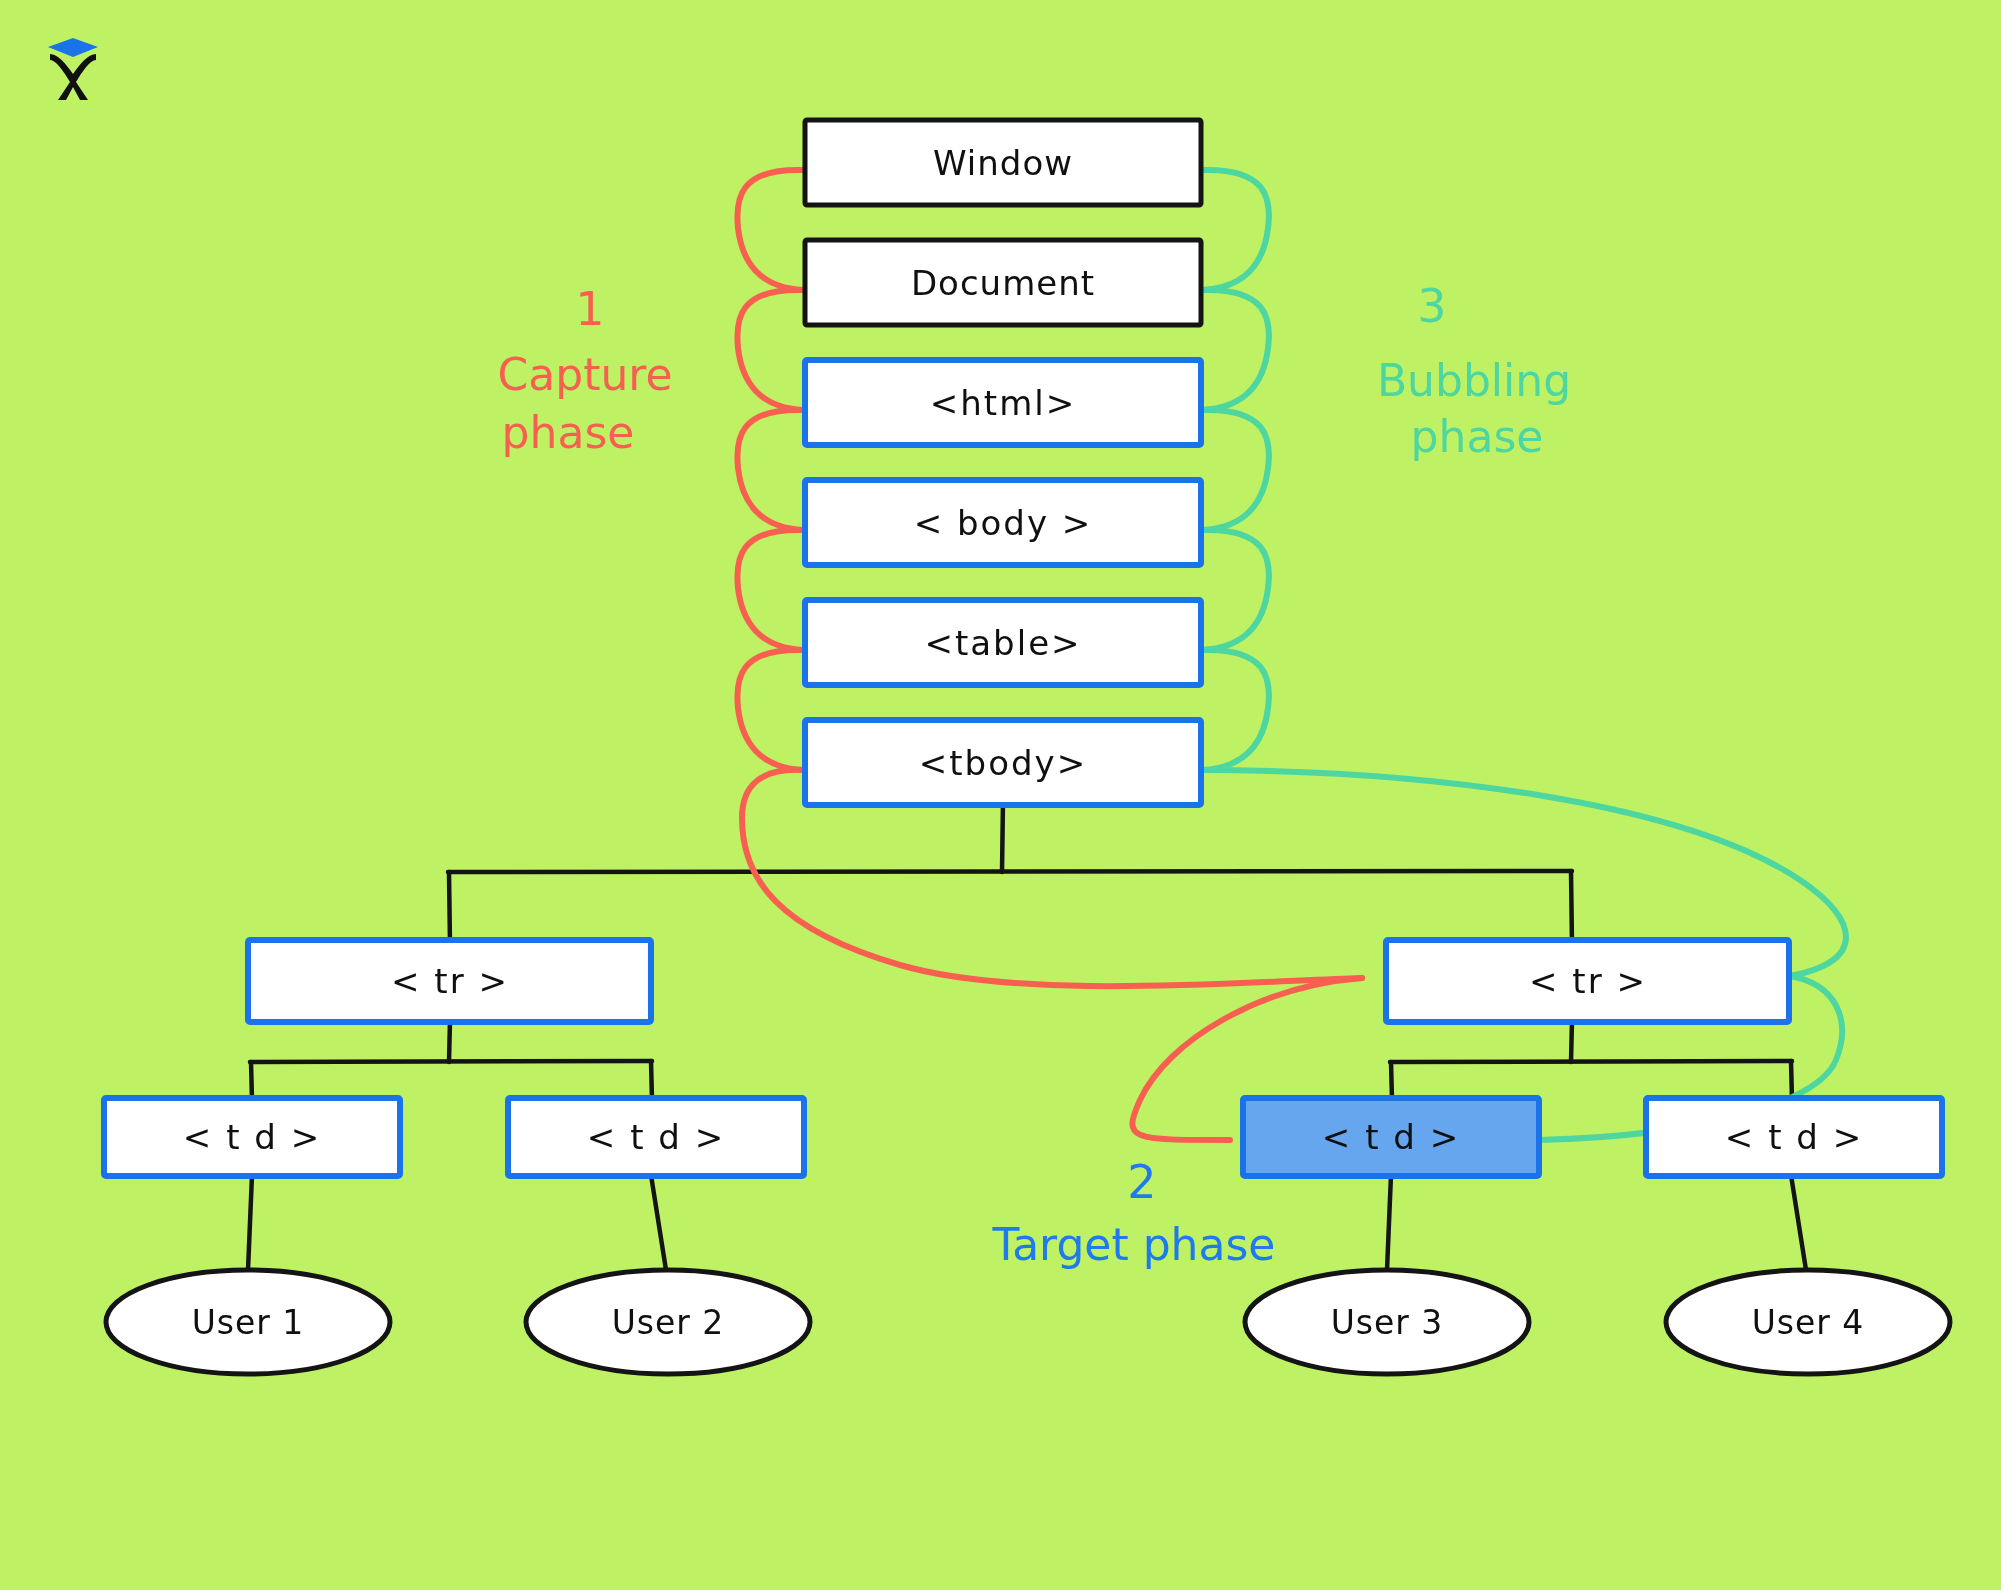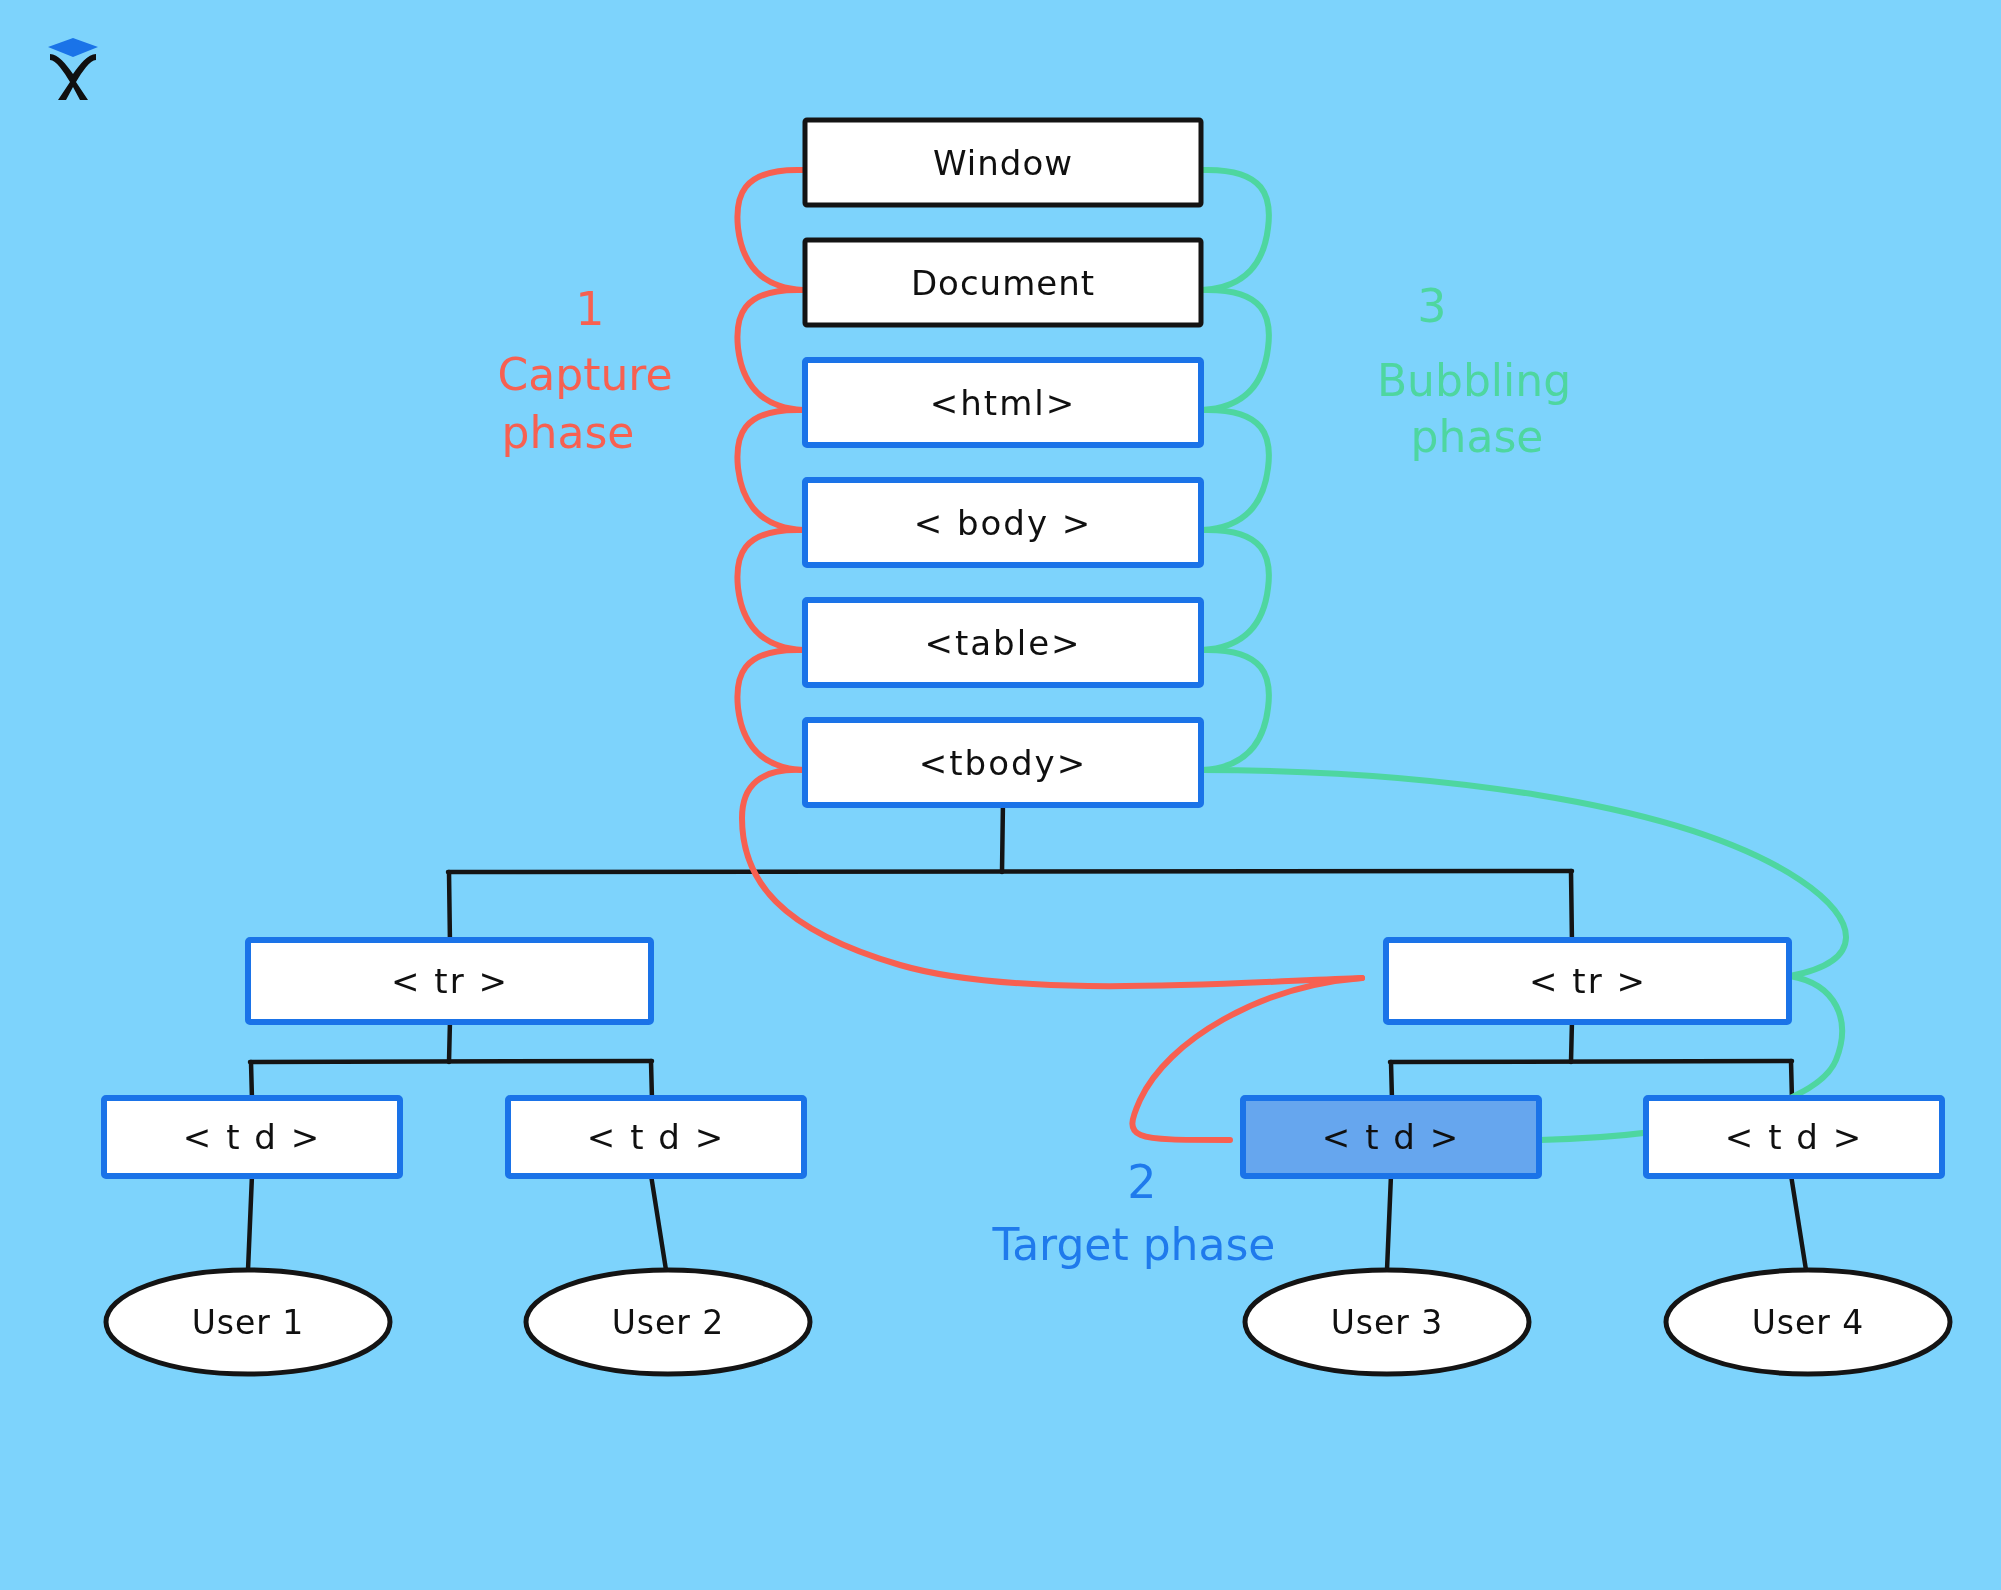--- a/index.html
+++ b/index.html
@@ -7,21 +7,21 @@
     padding: 0;
     background: #ffffff;
   }
   body {
     font-family: "DejaVu Sans", sans-serif;
   }
   #stage {
     position: relative;
     width: 2001px;
     height: 1590px;
-    background: #7dd3fc;
+    background: #bef264;
     overflow: hidden;
   }
   #diagram {
     position: absolute;
     inset: 0;
     width: 2001px;
     height: 1590px;
   }
   .node-label {
     font-family: "DejaVu Sans", sans-serif;

